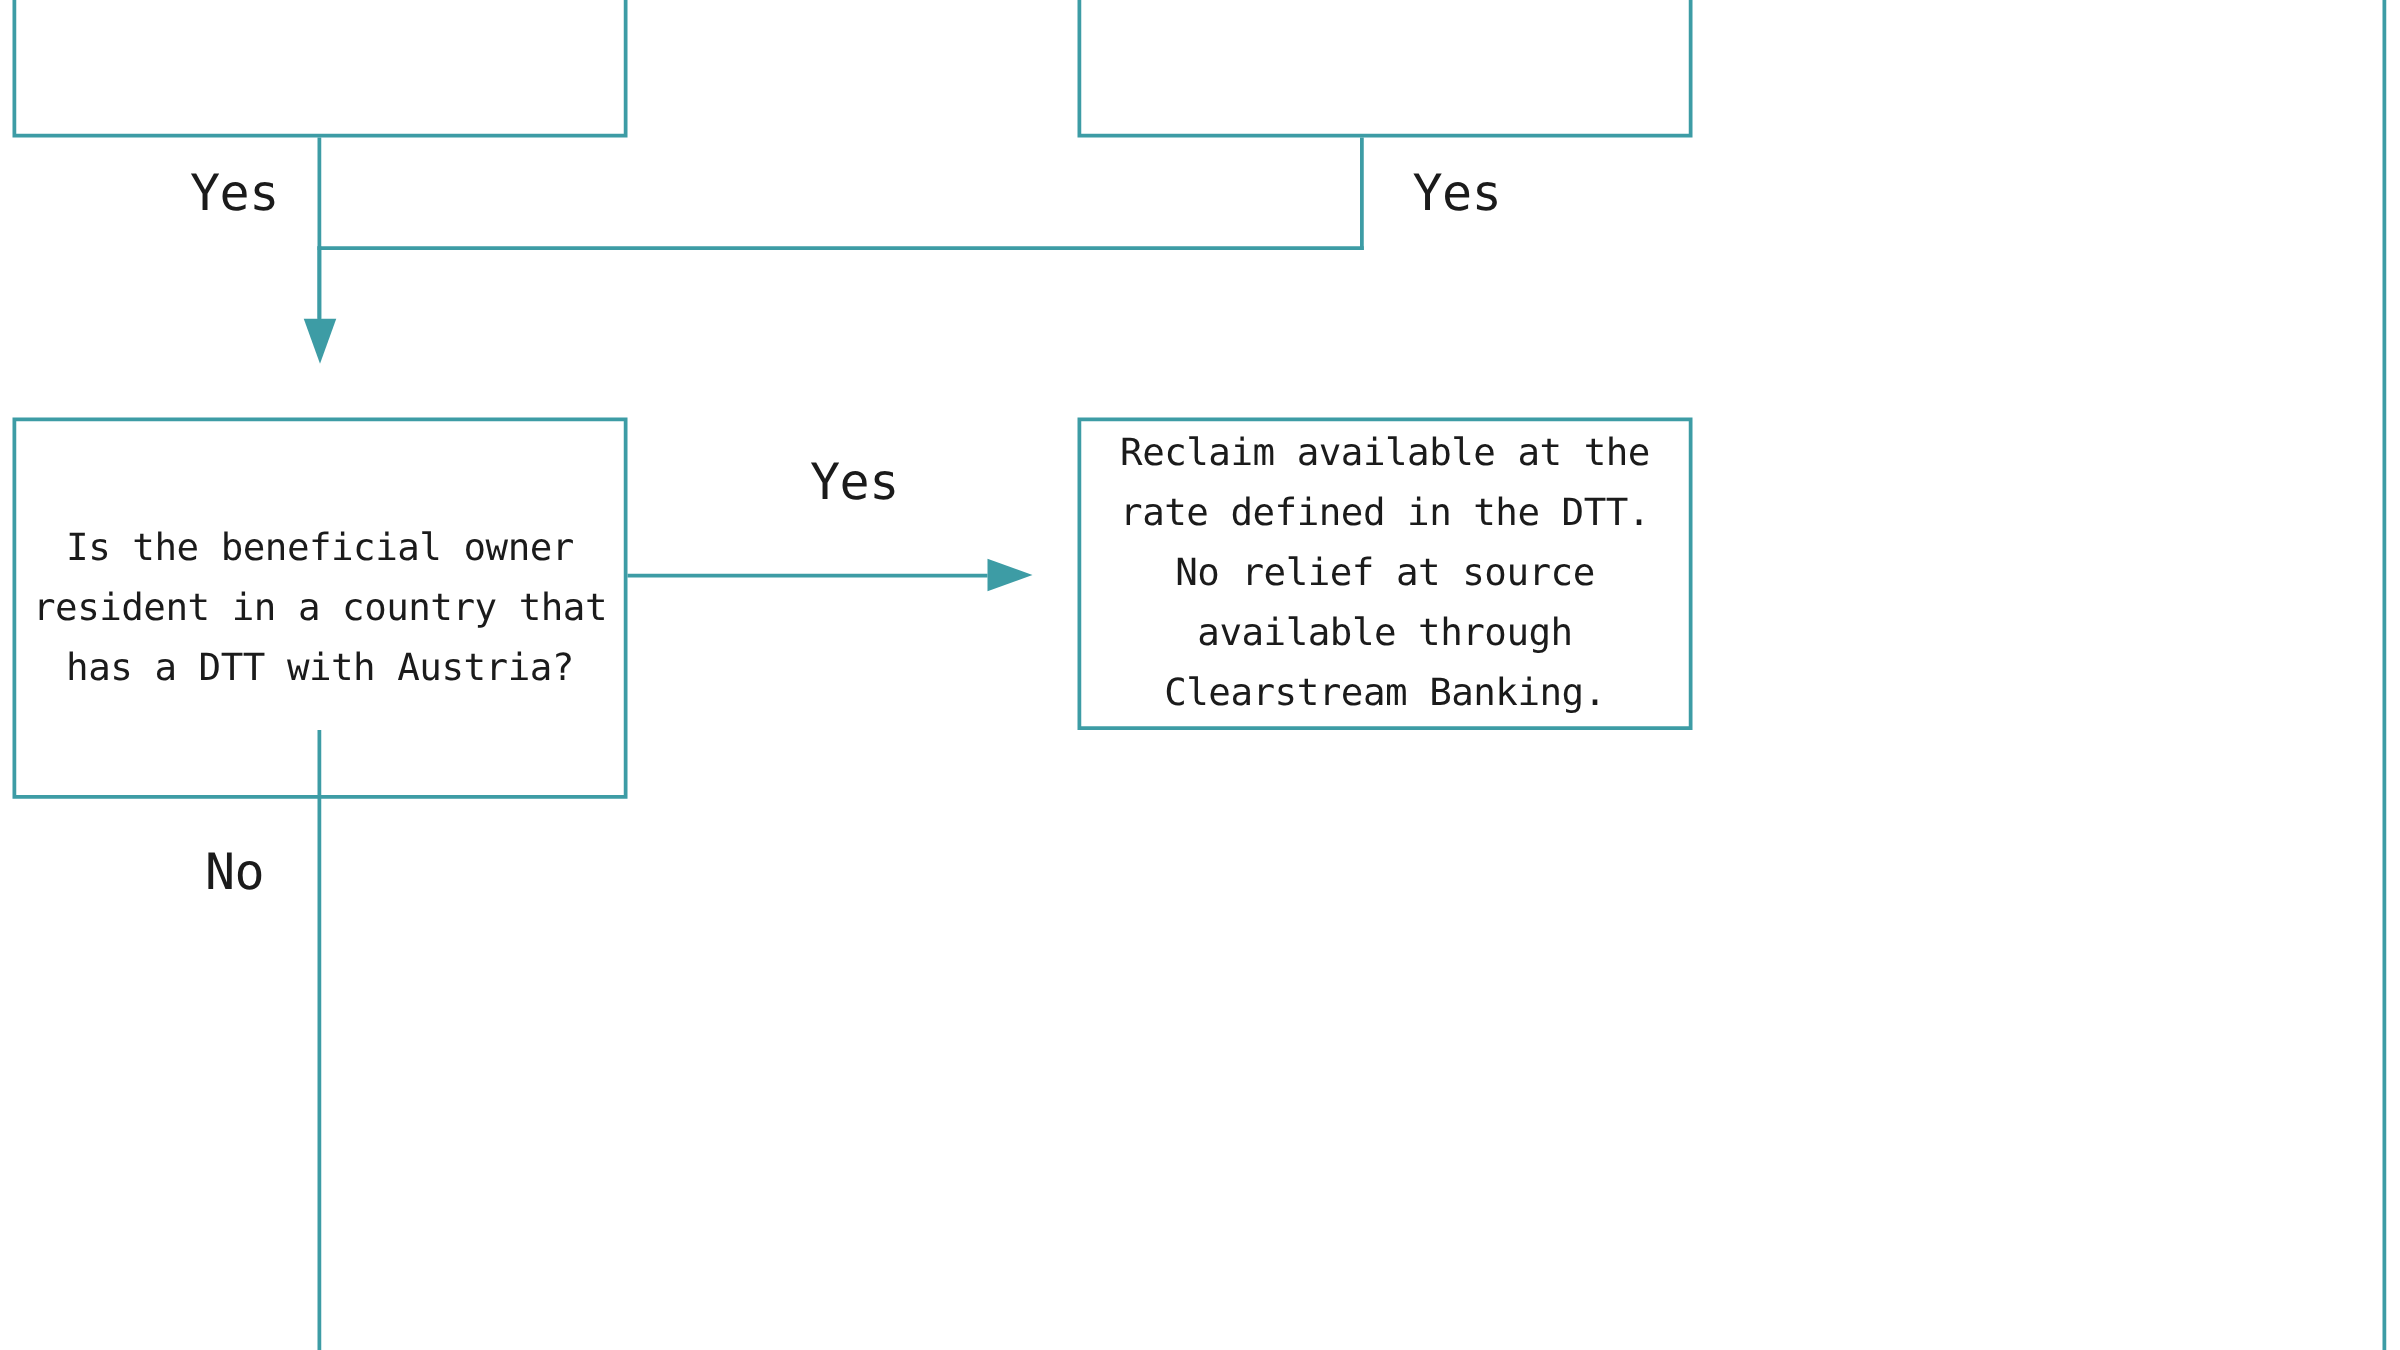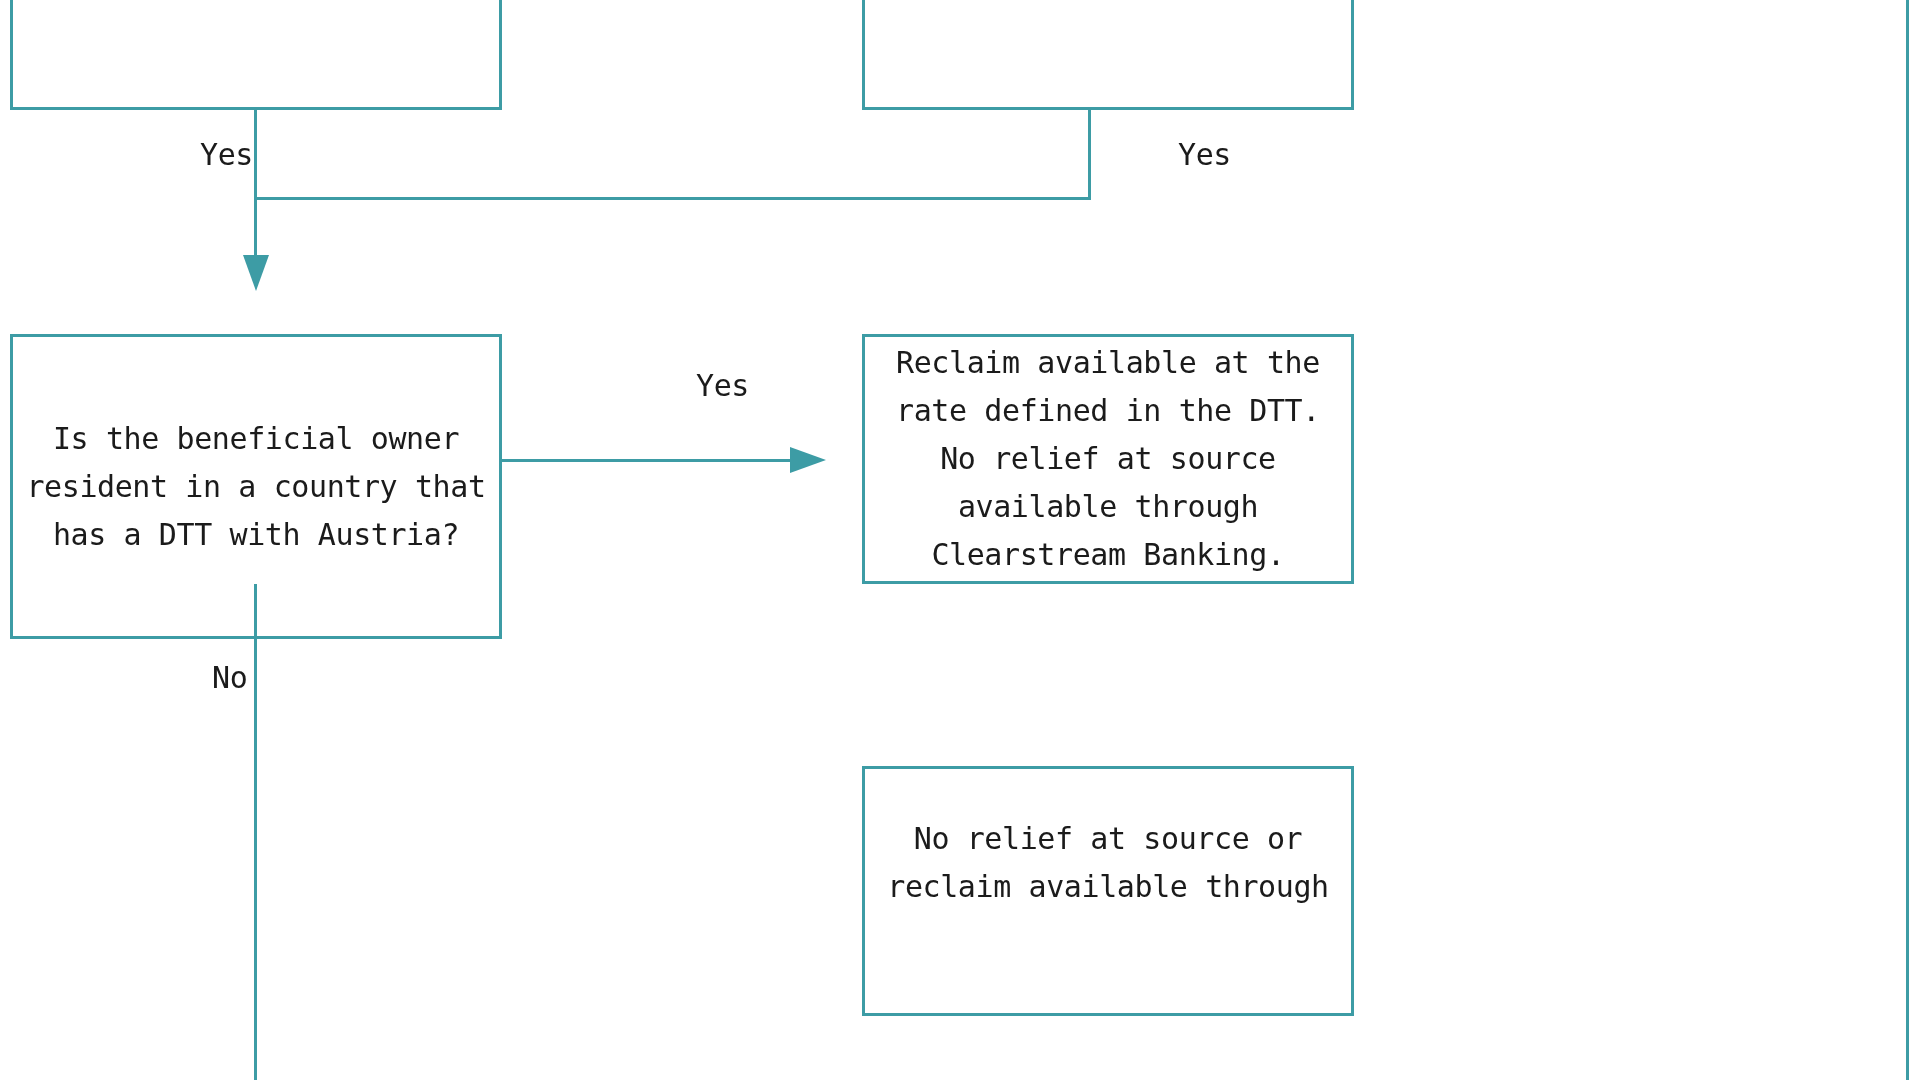--- a/index.html
+++ b/index.html
@@ -90,30 +90,29 @@
     border-top: 13px solid transparent;
     border-bottom: 13px solid transparent;
     border-left: 36px solid #3d9ca5;
   }
   #arrowhead-reclaim { left: 790px; top: 447px; }
 
   
   .edge-label {
     position: absolute;
     color: #1b1b1b;
-    font-size: 30px;
+    font-size: 40px;
     line-height: 34px;
     letter-spacing: -0.4px;
     white-space: nowrap;
-    margin-left: 48px;
   }
   #label-yes-left  { left: 152px;  top: 138px; }
   #label-yes-right { left: 1130px; top: 138px; }
   #label-yes-dtt   { left: 648px;  top: 369px; }
-  #label-no-dtt    { left: 164px;  top: 661px; }
+  #label-no-dtt    { left: 164px;  top: 681px; }
 
   
   #right-rule {
     position: absolute;
     top: 0;
     left: 1906px;
     width: 3px;
     height: 1080px;
     background: #3d9ca5;
   }
@@ -154,20 +153,16 @@
     <span class="txt">Reclaim available at the
 rate defined in the DTT.
 No relief at source
 available through
 Clearstream Banking.</span>
   </div>
 
   <div class="vline" id="branch-no"></div>
   <span class="edge-label" id="label-no-dtt">No</span>
 
-  <div class="box" id="box-norelief">
-    <span class="txt">No relief at source or
-reclaim available through</span>
-  </div>
 
   <div id="right-rule"></div>
 
 </div>
 
 </body></html>

